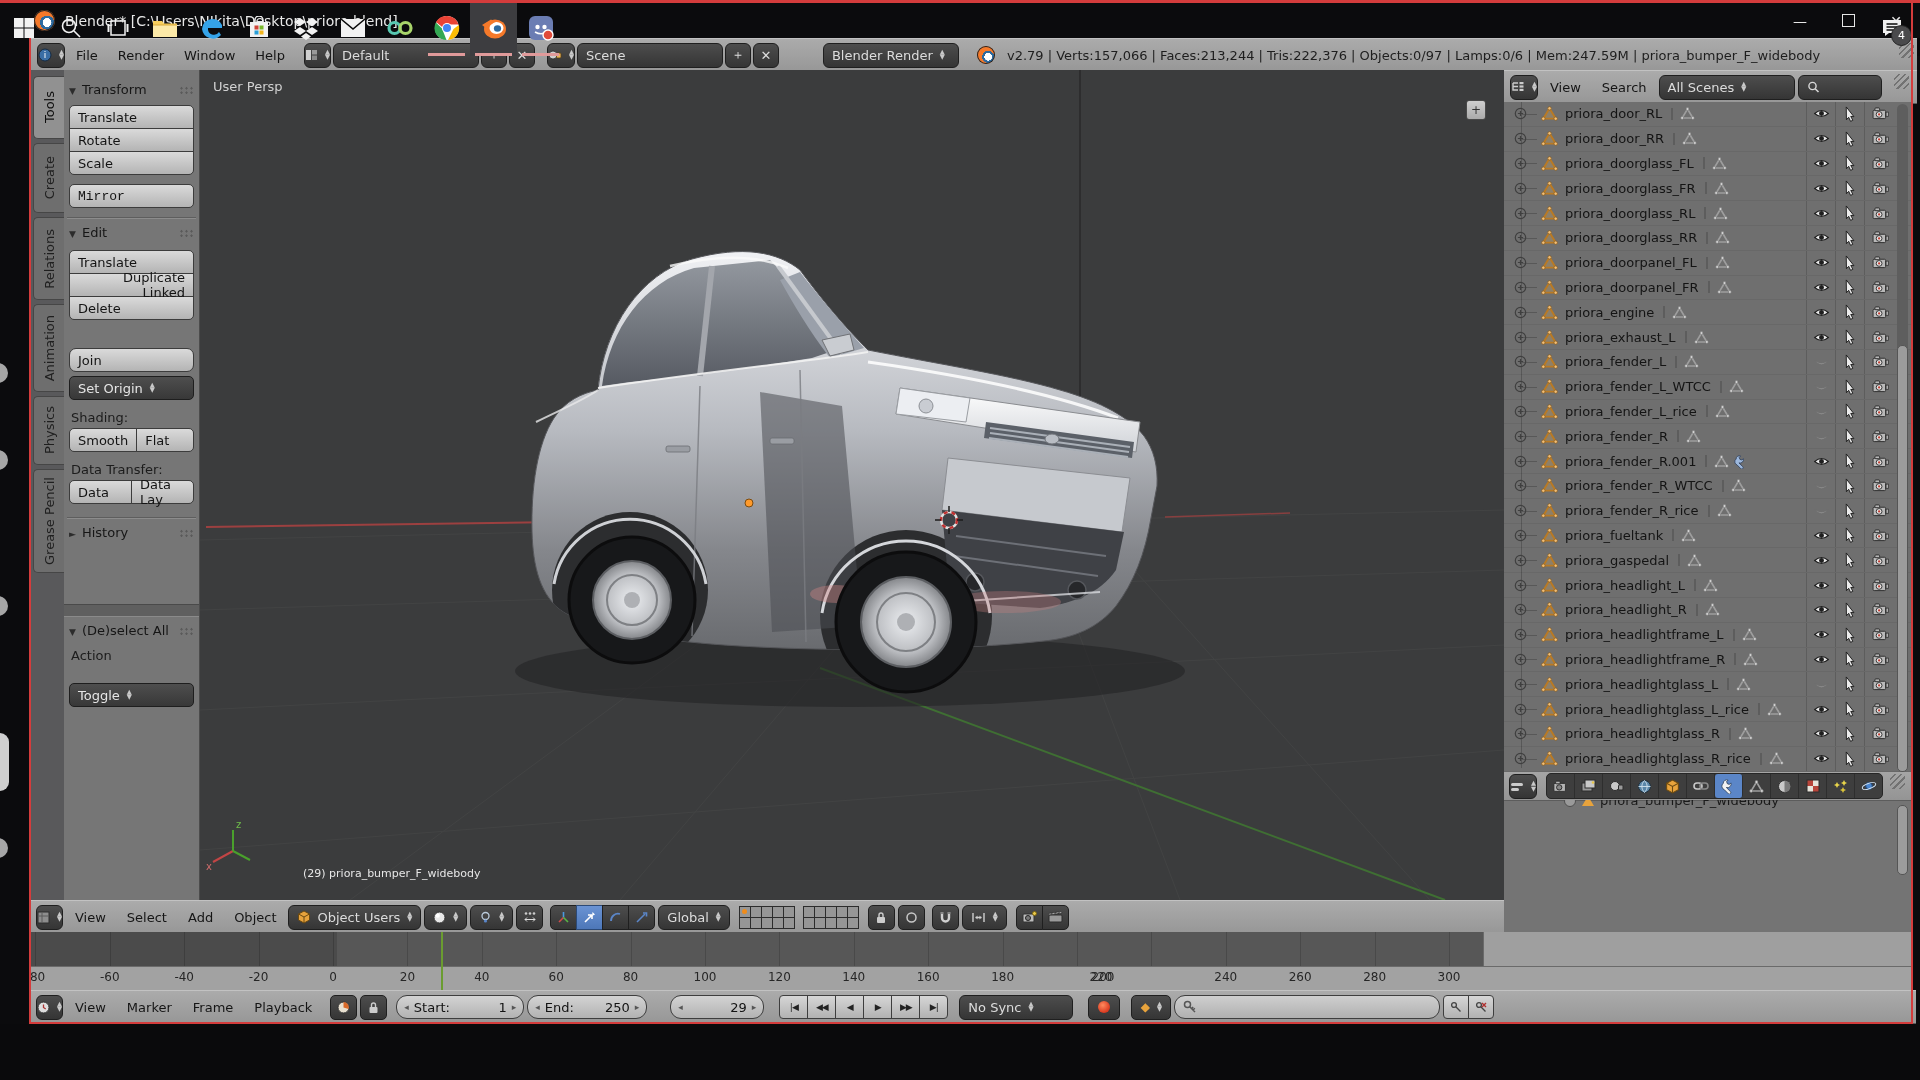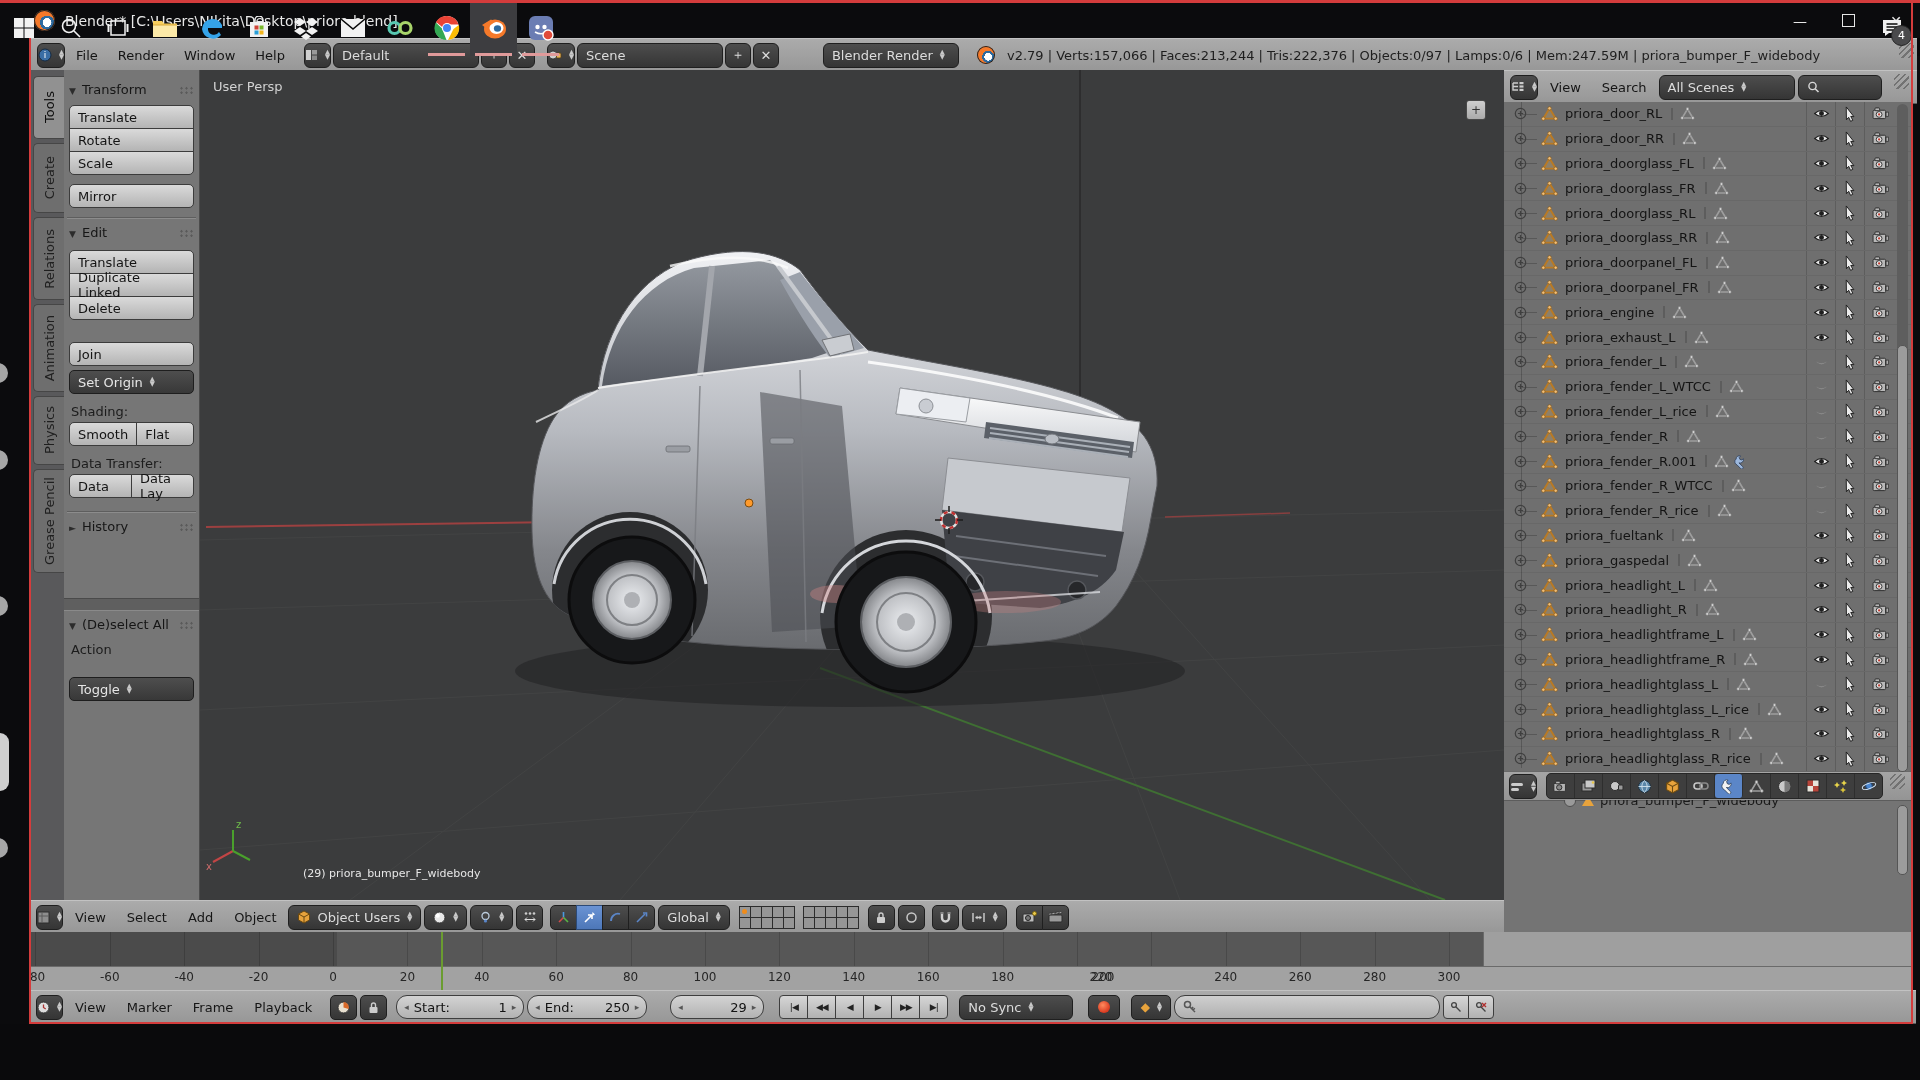--- a/index.html
+++ b/index.html
@@ -47,21 +47,21 @@
 
   
   #toolshelf{left:64px;top:70px;width:136px;height:830px;background:#767676;border-right:1px solid #4c4c4c;
     padding:6px 5px 0 5px;box-sizing:border-box;font-size:13px;color:#191919;}
   .p-hdr{display:flex;align-items:center;color:#161616;margin:6px 0 2px 0;}
   .p-hdr .tri::before{content:"▼";font-size:9px;margin-right:6px;color:#2c2c2c;}
   .p-hdr.closed .tri::before{content:"►";}
   .grip{margin-left:auto;width:15px;height:8px;background-image:radial-gradient(#575757 1px, transparent 1.2px);background-size:5px 4.5px;opacity:.9;}
   .lbtn{background:linear-gradient(#dadada,#b4b4b4);border:1px solid #3c3c3c;border-radius:5px;color:#141414;
     height:22px;display:flex;align-items:center;padding:0 8px;font-size:13px;}
-  .stack .lbtn{border-radius:0;margin-top:-1px;}
+  .stack .lbtn{border-radius:0;margin-top:-1px;text-align:right;}
   .stack .lbtn:first-child{border-radius:5px 5px 0 0;margin-top:0;}
   .stack .lbtn:last-child{border-radius:0 0 5px 5px;}
   .pair{display:flex;}
   .pair .lbtn{flex:1;justify-content:flex-start;}
   .pair .lbtn:first-child{border-radius:5px 0 0 5px;}
   .pair .lbtn:last-child{border-radius:0 5px 5px 0;margin-left:-1px;}
   .dselect{background:linear-gradient(#4e4e4e,#383838);border:1px solid #1e1e1e;border-radius:5px;color:#e5e5e5;
     height:22px;display:flex;align-items:center;padding:0 8px;font-size:13px;margin-top:20px;}
   .shelf-hr{border:none;border-top:1px solid #5e5e5e;border-bottom:1px solid #8c8c8c;margin:9px -2px 2px -2px;}
   .shelf-label{margin:10px 0 3px 2px;color:#1c1c1c;}
@@ -262,33 +262,33 @@
     <div class="p-hdr">
         <span class="tri"></span>
         <span>Transform</span>
         <span class="grip"></span>
       </div>
     <div class="stack" style="margin-top:8px;">
       <div class="lbtn">Translate</div>
       <div class="lbtn">Rotate</div>
       <div class="lbtn">Scale</div>
     </div>
-    <div class="lbtn" style="margin-top:9px;">Mirror</div>
+    <div class="lbtn" style="margin-top:9px;font-family:Liberation Mono, monospace;">Mirror</div>
     <hr class="shelf-hr">
     <div class="p-hdr">
         <span class="tri"></span>
         <span>Edit</span>
         <span class="grip"></span>
       </div>
     <div class="stack" style="margin-top:10px;">
       <div class="lbtn">Translate</div>
       <div class="lbtn">Duplicate Linked</div>
       <div class="lbtn">Delete</div>
     </div>
-    <div class="lbtn" style="margin-top:22px;">Join</div>
+    <div class="lbtn" style="margin-top:28px;border-radius:7px;">Join</div>
     <div class="dselect" style="margin-top:4px;">
         <span>Set Origin</span>
         <i class="ud"></i>
       </div>
     <div class="shelf-label">Shading:</div>
     <div class="pair">
       <div class="lbtn">Smooth</div>
       <div class="lbtn">Flat</div>
     </div>
     <div class="shelf-label">Data Transfer:</div>

